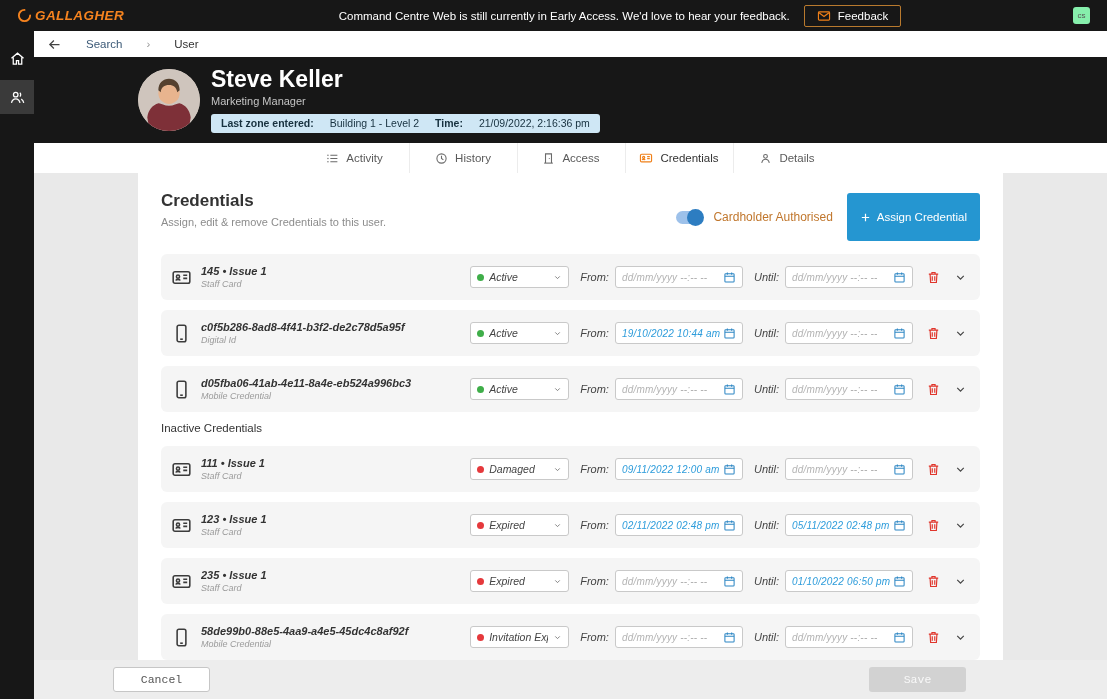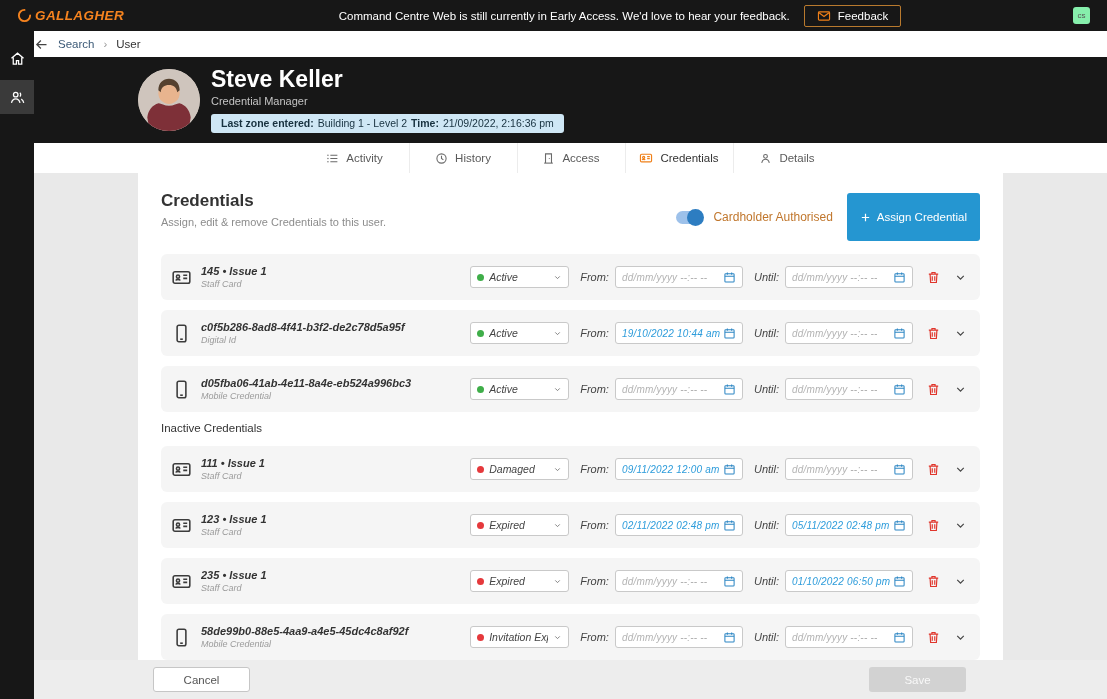--- a/index.html
+++ b/index.html
@@ -25,34 +25,34 @@
   .body-row { flex:1; display:flex; min-height:0; }
 
   
   .sidebar { flex:0 0 34px; background:#171717; display:flex; flex-direction:column; align-items:center; padding-top:10px; gap:5px; }
   .side-item { width:34px; height:34px; display:flex; align-items:center; justify-content:center; color:#fff; cursor:pointer; }
   .side-item.active { background:#3a3a3a; }
 
   .main { flex:1; display:flex; flex-direction:column; min-width:0; }
 
   
-  .breadcrumb-row { flex:0 0 26px; background:#fff; display:flex; align-items:center; gap:9px; font-size:11.5px; }
+  .breadcrumb-row { flex:0 0 26px; background:#fff; display:flex; align-items:center; gap:24px; padding-left:13px; font-size:11.5px; }
   .back-arrow { color:#444; display:flex; cursor:pointer; }
   .crumb-link { color:#3c5a77; cursor:pointer; }
   .crumb-sep { color:#999; }
   .crumb-current { color:#333; }
 
   
   .user-header { flex:0 0 86px; background:#171717; display:flex; align-items:center; padding-left:104px; }
   .avatar { width:62px; height:62px; flex:0 0 62px; border-radius:50%; overflow:hidden; background:#cfc5bd; }
   .avatar svg { display:block; }
   .user-meta { margin-left:11px; }
   .user-name { color:#fff; font-size:23px; font-weight:700; line-height:1.05; }
   .user-role { color:#c4c4c4; font-size:11px; margin-top:3px; }
-  .zone-badge { display:inline-flex; align-items:center; gap:4px; background:#cfe7f5; color:#17313f; font-size:10.5px;
+  .zone-badge { display:inline-flex; align-items:center; gap:16px; background:#cfe7f5; color:#17313f; font-size:10.5px;
     padding:3.5px 10px; border-radius:3px; margin-top:7px; white-space:nowrap; }
   .zone-badge .bold { font-weight:700; }
 
   
   .tabs { flex:0 0 30px; background:#fff; display:flex; justify-content:center; }
   .tab { width:108px; display:flex; align-items:center; justify-content:center; gap:7px; font-size:11.5px; color:#5a5a5a; cursor:pointer; }
   .tab + .tab { border-left:1px solid #ececec; }
   .tab svg { color:#6a6a6a; }
   .tab.active { color:#333; }
   .tab.active svg { color:#f08019; }
@@ -89,21 +89,21 @@
   .date-value { white-space:nowrap; overflow:hidden; letter-spacing:.2px; }
   .date-value.filled { color:#2d9cdb; }
   .date-value.empty { color:#b3b3b3; }
   .cal-icon { margin-left:auto; display:flex; color:#2d86c4; cursor:pointer; }
   .trash-btn { margin-left:13px; display:flex; color:#e0352b; cursor:pointer; }
   .row-chevron { margin-left:13px; display:flex; color:#444; cursor:pointer; }
   .inactive-header { font-size:11.5px; color:#333; margin:4px 0 12px; }
 
   
   .footer { flex:0 0 39px; background:#ededed; display:flex; align-items:center; justify-content:space-between;
-    padding:0 141px 0 119px; }
+    padding:0 141px 0 79px;font-family:Liberation Mono, monospace; }
   .btn-cancel { width:97px; height:25px; background:#fff; border:1px solid #c6c6c6; border-radius:3px; color:#555;
     font-size:11.5px; cursor:pointer; font-family:inherit; }
   .btn-save { width:97px; height:25px; background:#d2d2d2; border:none; border-radius:3px; color:#f8f8f8;
     font-size:11.5px; cursor:pointer; font-family:inherit; }
 </style>
 </head>
 <body>
 
 <div class="app">
 
@@ -170,21 +170,21 @@
         <div class="avatar">
           <svg width="62" height="62" viewBox="0 0 64 64">
             <circle cx="32" cy="32" r="32" fill="#cfc5bd"></circle>
             <circle cx="32" cy="25" r="11" fill="#e8b48e"></circle>
             <path d="M21 22c0-8 5-12 11-12s11 4 11 12l-2.5 2c-.8-5.5-3.8-7.5-8.5-7.5S23.8 18.5 23.5 24z" fill="#55412f"></path>
             <path d="M32 38c5 0 8.5-2.8 10.8-2.6 6.4 1.8 10.6 7 11.6 14.6L52 64H12l-2.4-14c1-7.6 5.2-12.8 11.6-14.6C23.5 35.2 27 38 32 38z" fill="#7e3038"></path>
           </svg>
         </div>
         <div class="user-meta">
           <div class="user-name">Steve Keller</div>
-          <div class="user-role">Credential Manager</div>
+          <div class="user-role">Marketing Manager</div>
           <div class="zone-badge">
             <span class="bold">Last zone entered:</span>
             <span>Building 1 - Level 2</span>
             <span class="bold">Time:</span>
             <span>21/09/2022, 2:16:36 pm</span>
           </div>
         </div>
       </div>
 
       <div class="tabs">

